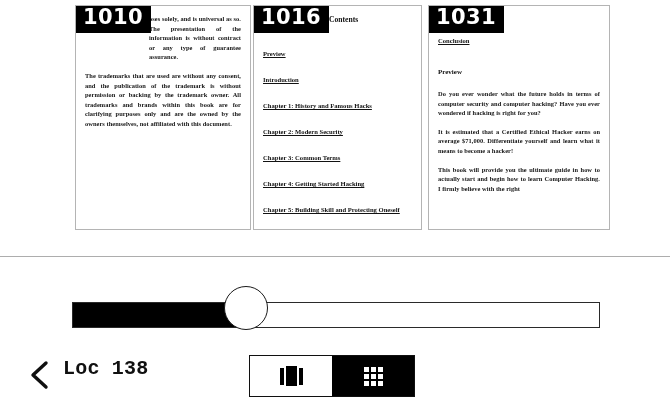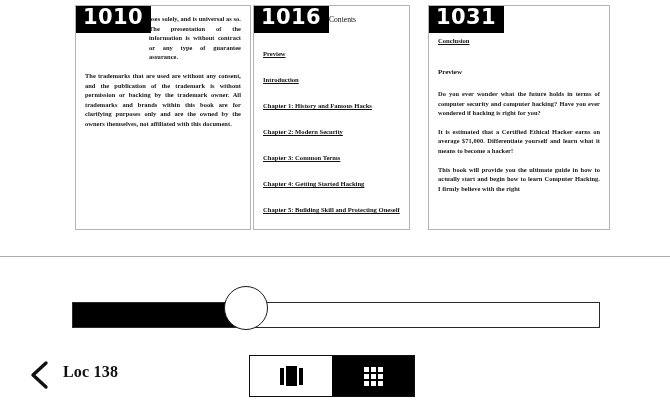--- a/index.html
+++ b/index.html
@@ -29,21 +29,21 @@
   .page-card {
     position: absolute;
     top: 5px;
     height: 225px;
     background: #ffffff;
     border: 1px solid #b4b4b4;
     box-sizing: border-box;
     overflow: hidden;
   }
   .page-card.card-0 { left: 75px;  width: 176px; }
-  .page-card.card-1 { left: 253px; width: 157px; }
+  .page-card.card-1 { left: 253px; width: 169px; }
   .page-card.card-2 { left: 428px; width: 182px; }
 
   .page-inner {
     position: absolute;
     left: 0; top: 0; right: 0; bottom: 0;
     padding: 8px 9px 0 9px;
     box-sizing: border-box;
   }
 
   .loc-badge {
@@ -74,21 +74,21 @@
     letter-spacing: 0.05px;
   }
   .pg-para.first-para {
     text-indent: 0;
     padding-left: 64px;
   }
 
   .pg-head {
     font-family: "Liberation Serif", serif;
     font-size: 7.6px;
-    font-weight: 400;
+    font-weight: 700;
     color: #101010;
     margin: 0 0 0 0;
     line-height: 11px;
   }
   .pg-head.indent-badge { padding-left: 66px; }
 
   .toc-link {
     font-family: "Liberation Serif", serif;
     font-size: 6.6px;
     font-weight: 700;
@@ -181,23 +181,23 @@
     position: absolute;
     left: 27px;
     top: 7px;
     width: 26px;
     height: 32px;
     cursor: pointer;
   }
   #loc-label {
     position: absolute;
     left: 63px;
-    top: 11px;
-    font-family: Liberation Serif, serif;
-    font-size: 16px;
+    top: 5px;
+    font-family: Liberation Mono, monospace;
+    font-size: 20px;
     font-weight: 700;
     color: #101010;
     letter-spacing: 0.2px;
     white-space: nowrap;
   }
 
   #view-toggle {
     position: absolute;
     left: 249px;
     top: 3px;

